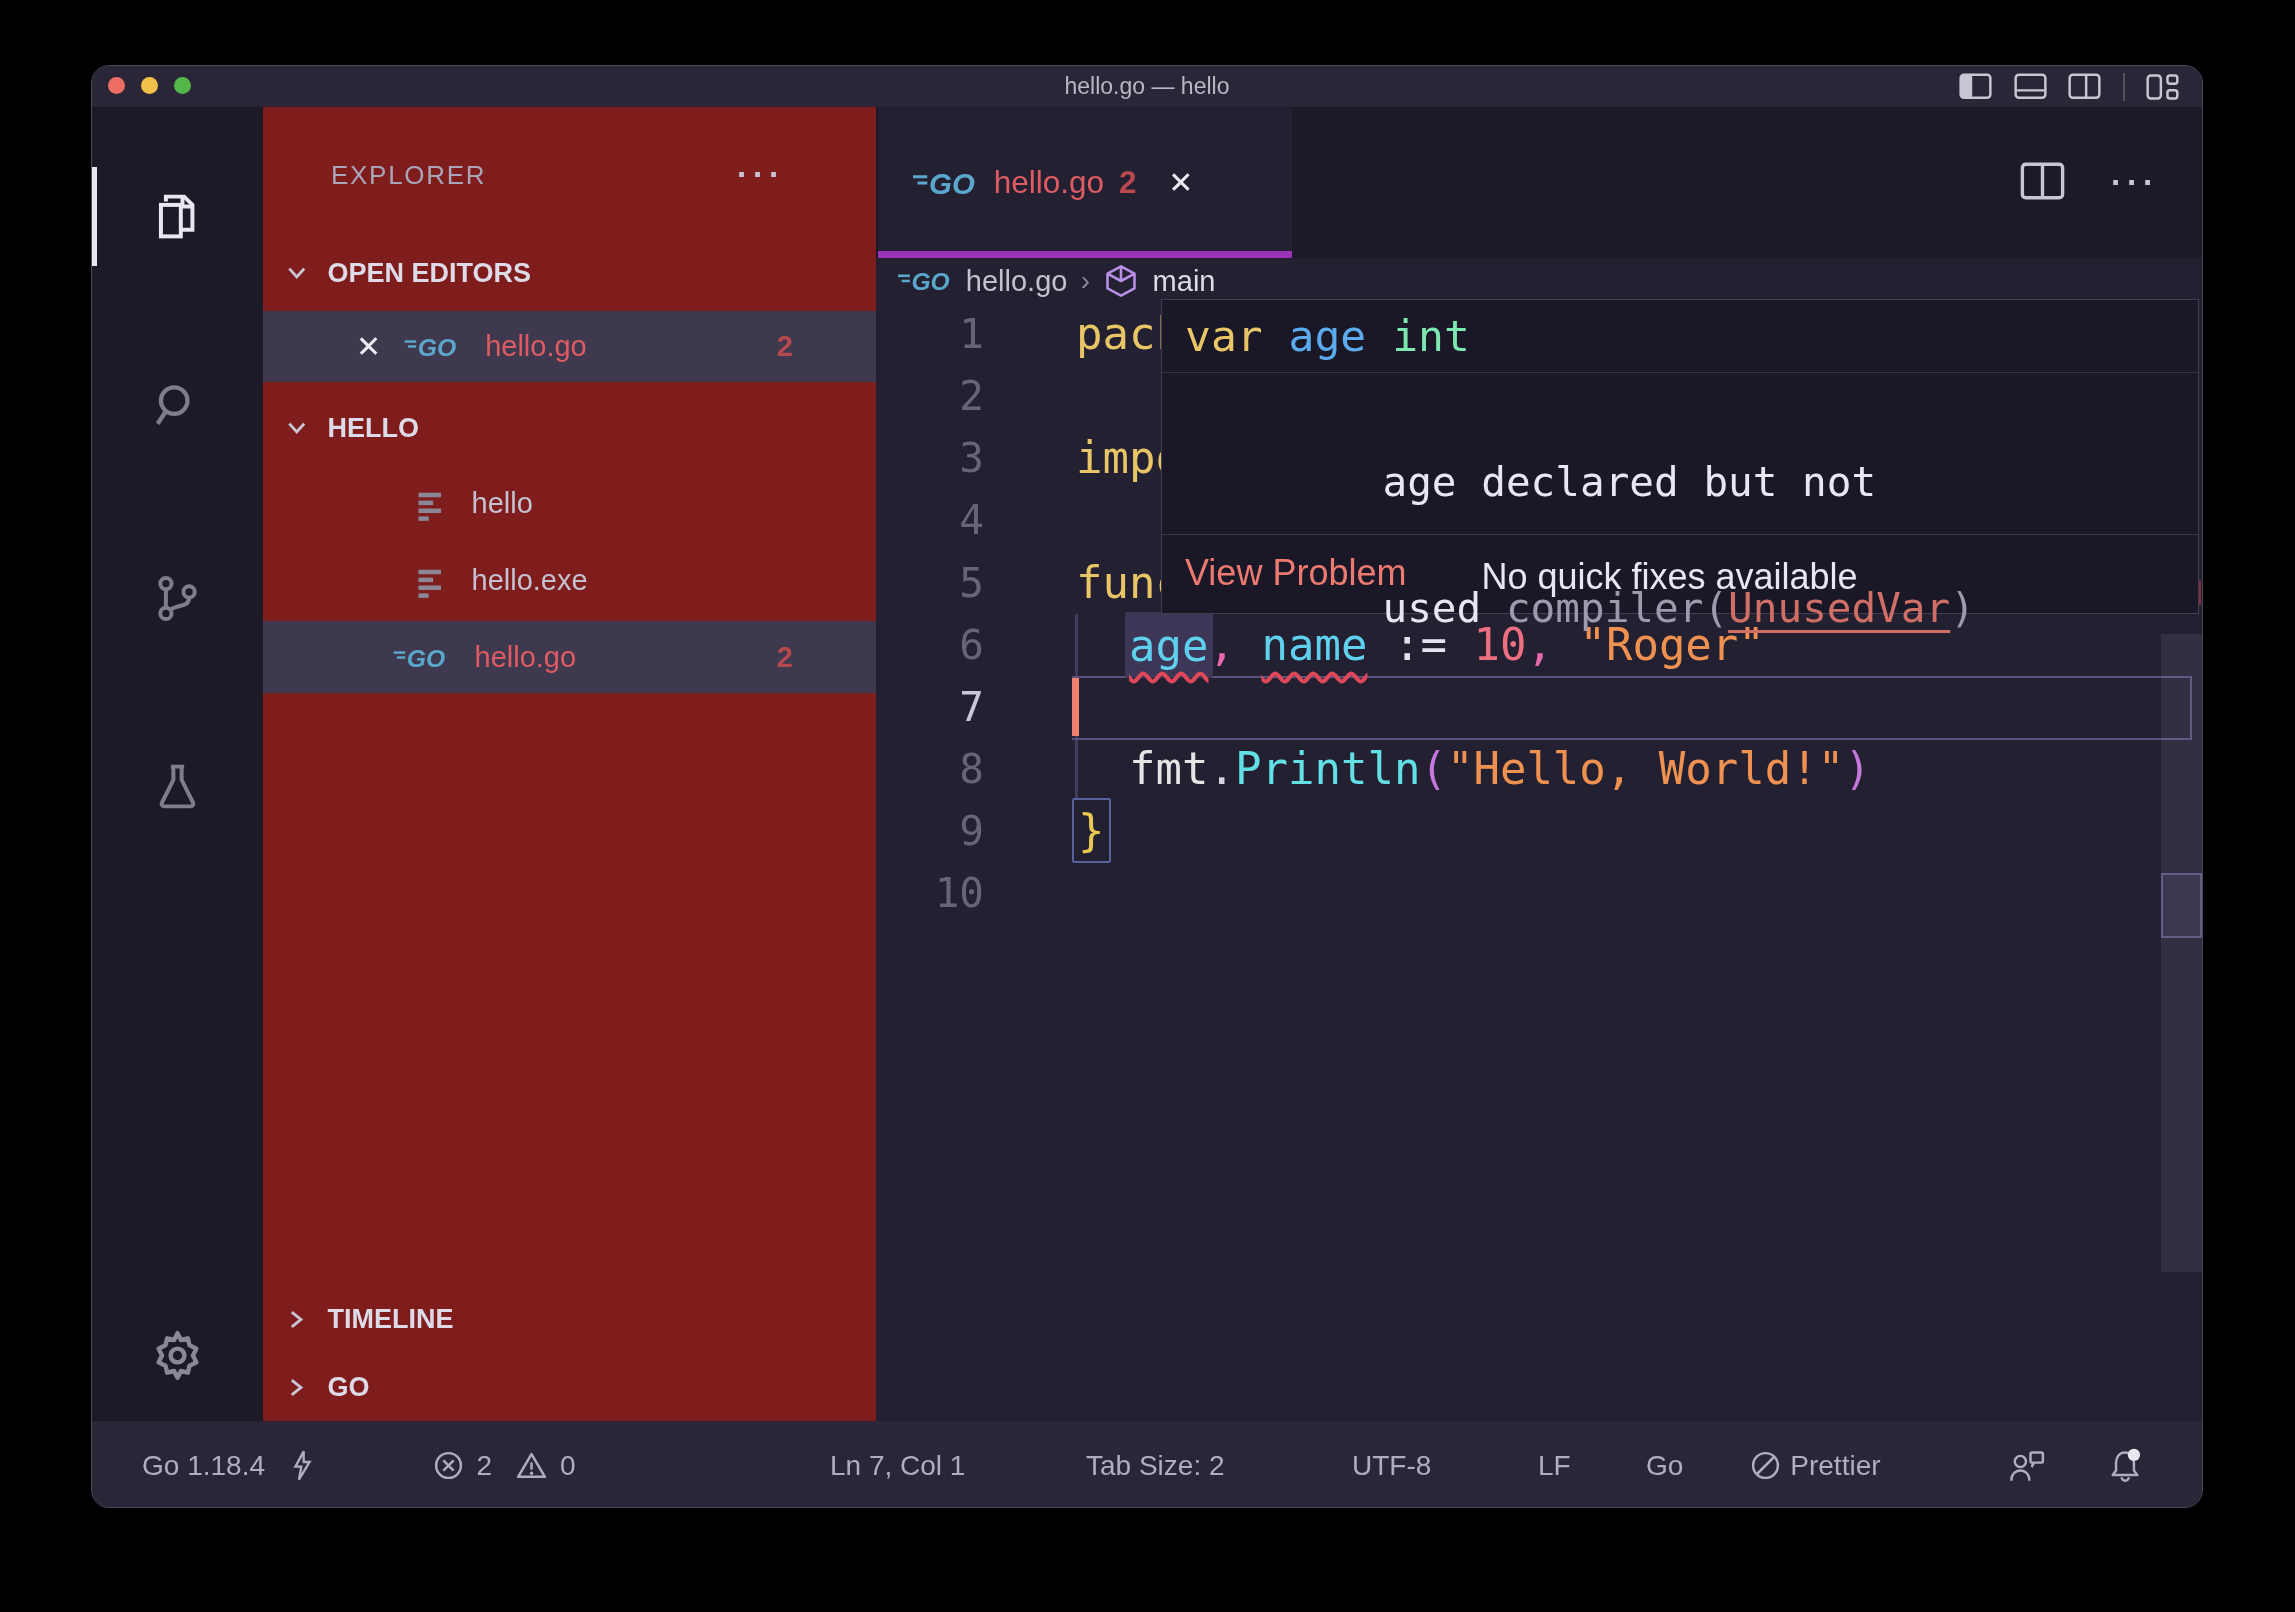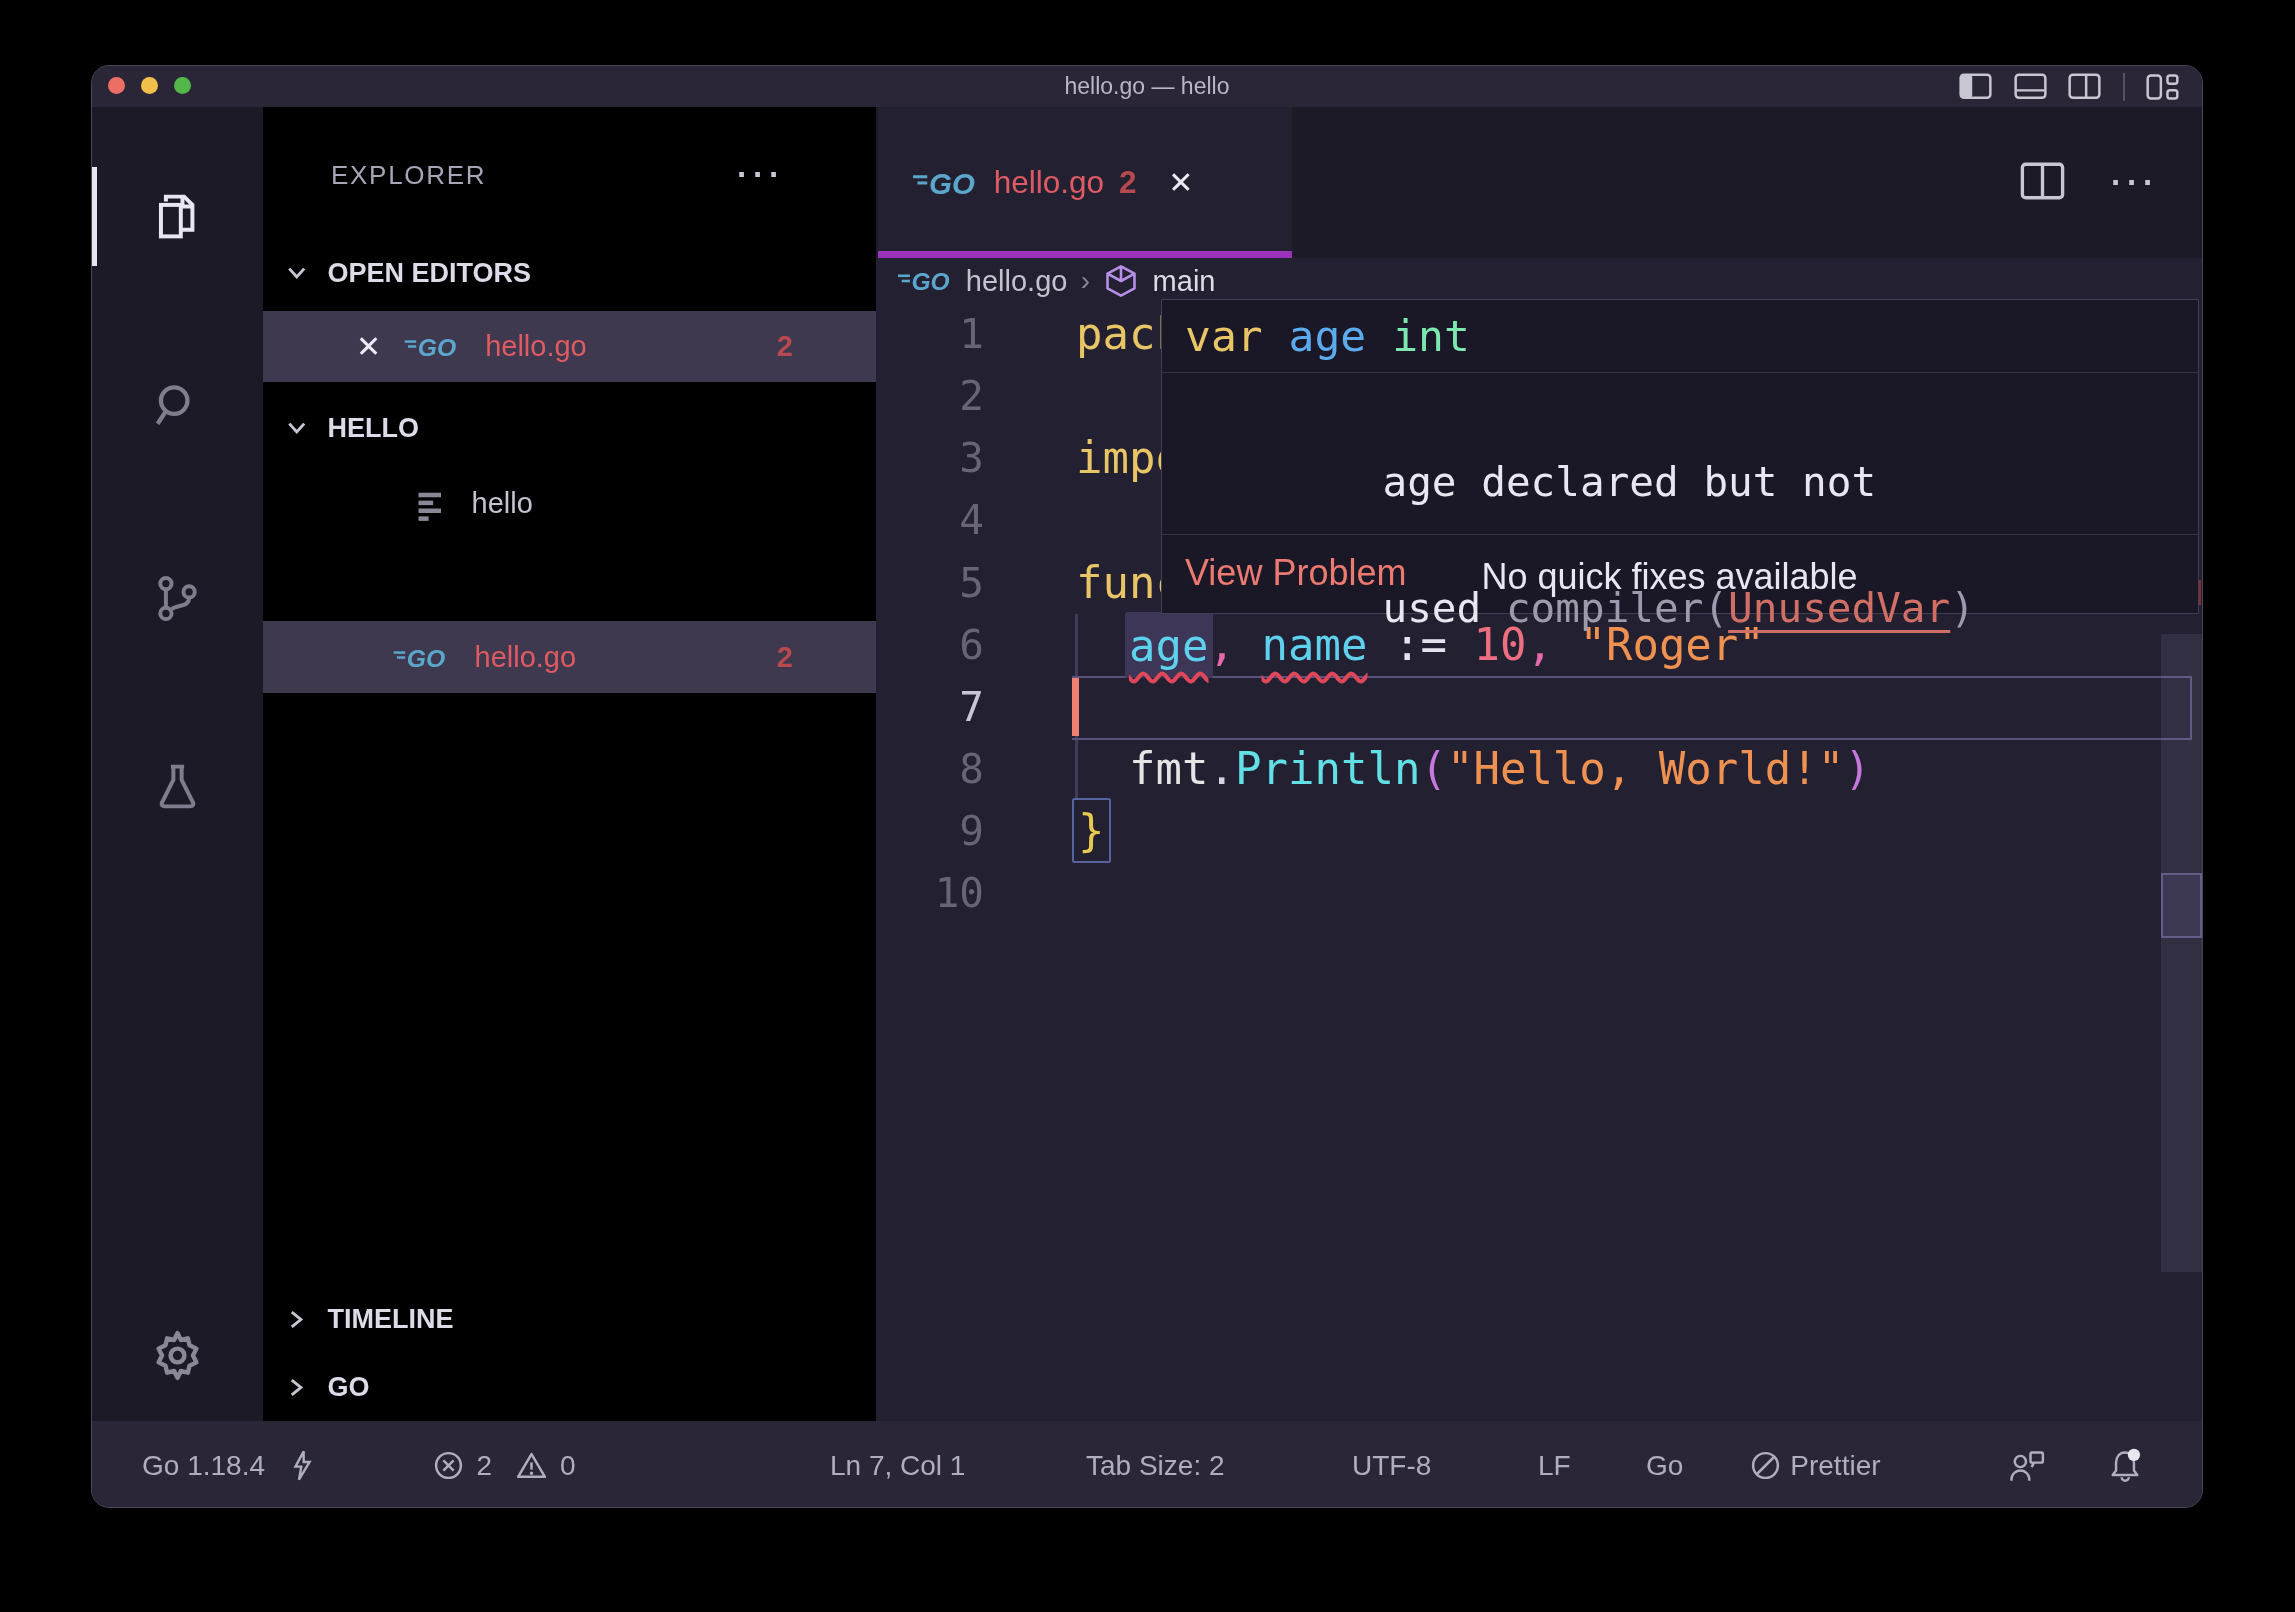--- a/index.html
+++ b/index.html
@@ -20,21 +20,21 @@
                text-align:center; color:#b9b6c6; font-size:23px; }
   .tb-icons { position:absolute; right:23px; top:0; height:41px; display:flex; align-items:center; gap:21.5px; }
   .tb-icons svg { display:block; }
   .tb-sep { width:1.7px; height:28px; background:#55515f; }
 
   
   .activitybar { position:absolute; left:0; top:41px; width:171px; height:1314px; background:#1d1a28; }
   .act-item { position:absolute; left:0; width:171px; height:99px; display:flex; align-items:center; justify-content:center; }
   .act-indicator { position:absolute; left:0; top:60px; width:5px; height:99px; background:#e8e6ef; }
 
-  .sidebar { position:absolute; left:171px; top:41px; width:613px; height:1314px; background:#000000; }
+  .sidebar { position:absolute; left:171px; top:41px; width:613px; height:1314px; background:#7f1d1d; }
   .sb-row { position:absolute; left:0; width:613px; display:flex; align-items:center; }
   .sb-title { color:#a8a5b8; font-size:26px; letter-spacing:1.7px; }
   .sb-dots { color:#c9c6d4; font-size:33px; letter-spacing:5px; font-weight:bold; }
   .sb-header { color:#dedbe9; font-size:27px; font-weight:bold; }
   .chev { stroke:#c9c6d4; stroke-width:3.5; fill:none; }
   .file-label { color:#c4c1d0; font-size:29px; }
   .file-red { color:#df5b63; }
   .badge { color:#b8494f; font-size:29px; font-weight:bold; position:absolute; right:83px; }
   .row-selected { background:#3e394e; }
   .close-x { color:#eceaf2; font-size:30px; }
@@ -215,20 +215,31 @@
     <div class="sb-row" style="top:361px; height:71px; padding-left:151px; gap:21.5px;">
       <svg width="36" height="36" viewBox="0 0 32 32">
           <g fill="#8a8796">
             <rect x="4" y="6" width="20" height="4"></rect>
             <rect x="4" y="13" width="13" height="4"></rect>
             <rect x="4" y="20" width="20" height="4"></rect>
             <rect x="4" y="27" width="9" height="4"></rect>
           </g>
         </svg>
       <span class="file-label">hello</span>
+    </div>
+    <div class="sb-row" style="top:438px; height:71px; padding-left:151px; gap:21.5px;">
+      <svg width="36" height="36" viewBox="0 0 32 32">
+          <g fill="#8a8796">
+            <rect x="4" y="6" width="20" height="4"></rect>
+            <rect x="4" y="13" width="13" height="4"></rect>
+            <rect x="4" y="20" width="20" height="4"></rect>
+            <rect x="4" y="27" width="9" height="4"></rect>
+          </g>
+        </svg>
+      <span class="file-label">hello.exe</span>
     </div>
     <div class="sb-row row-selected" style="top:514px; height:72px; padding-left:129px; gap:21.5px;">
       <svg width="61" height="33" viewBox="0 0 74 40">
           <line x1="2" y1="14" x2="16" y2="14" stroke="#5ba7cc" stroke-width="3"></line>
           <line x1="6" y1="20" x2="16" y2="20" stroke="#5ba7cc" stroke-width="3"></line>
           <text x="18" y="31" font-size="30" font-weight="bold" font-style="italic" fill="#5ba7cc" font-family="Liberation Sans, sans-serif">GO</text>
         </svg>
       <span class="file-label file-red">hello.go</span>
       <span class="badge">2</span>
     </div>

